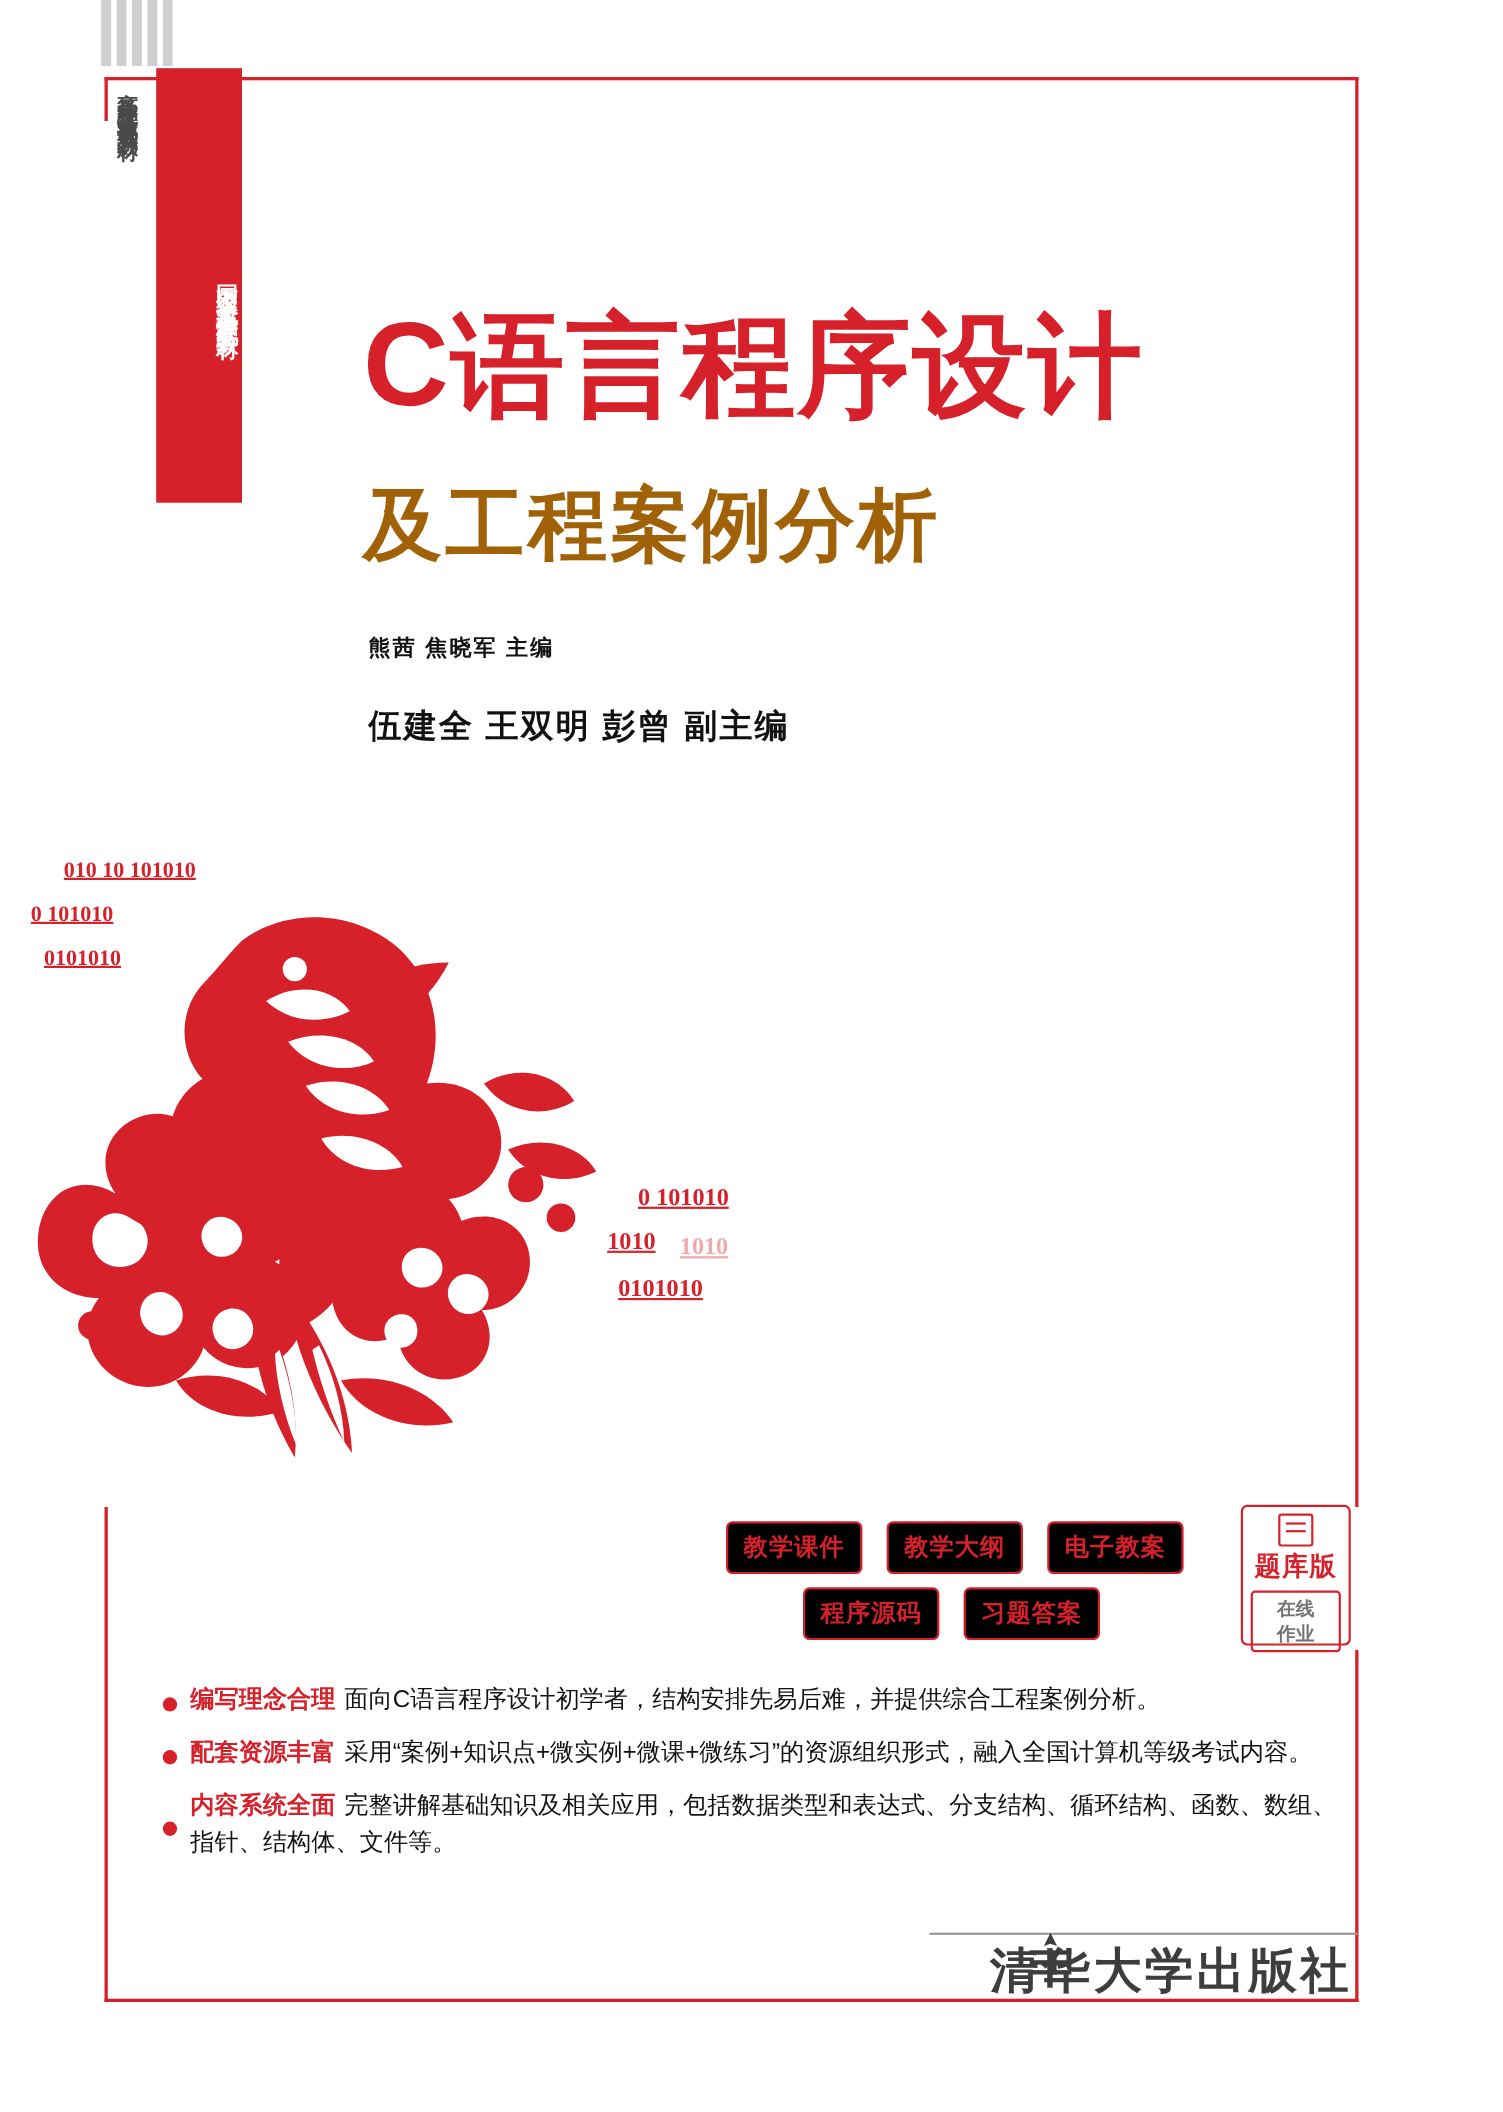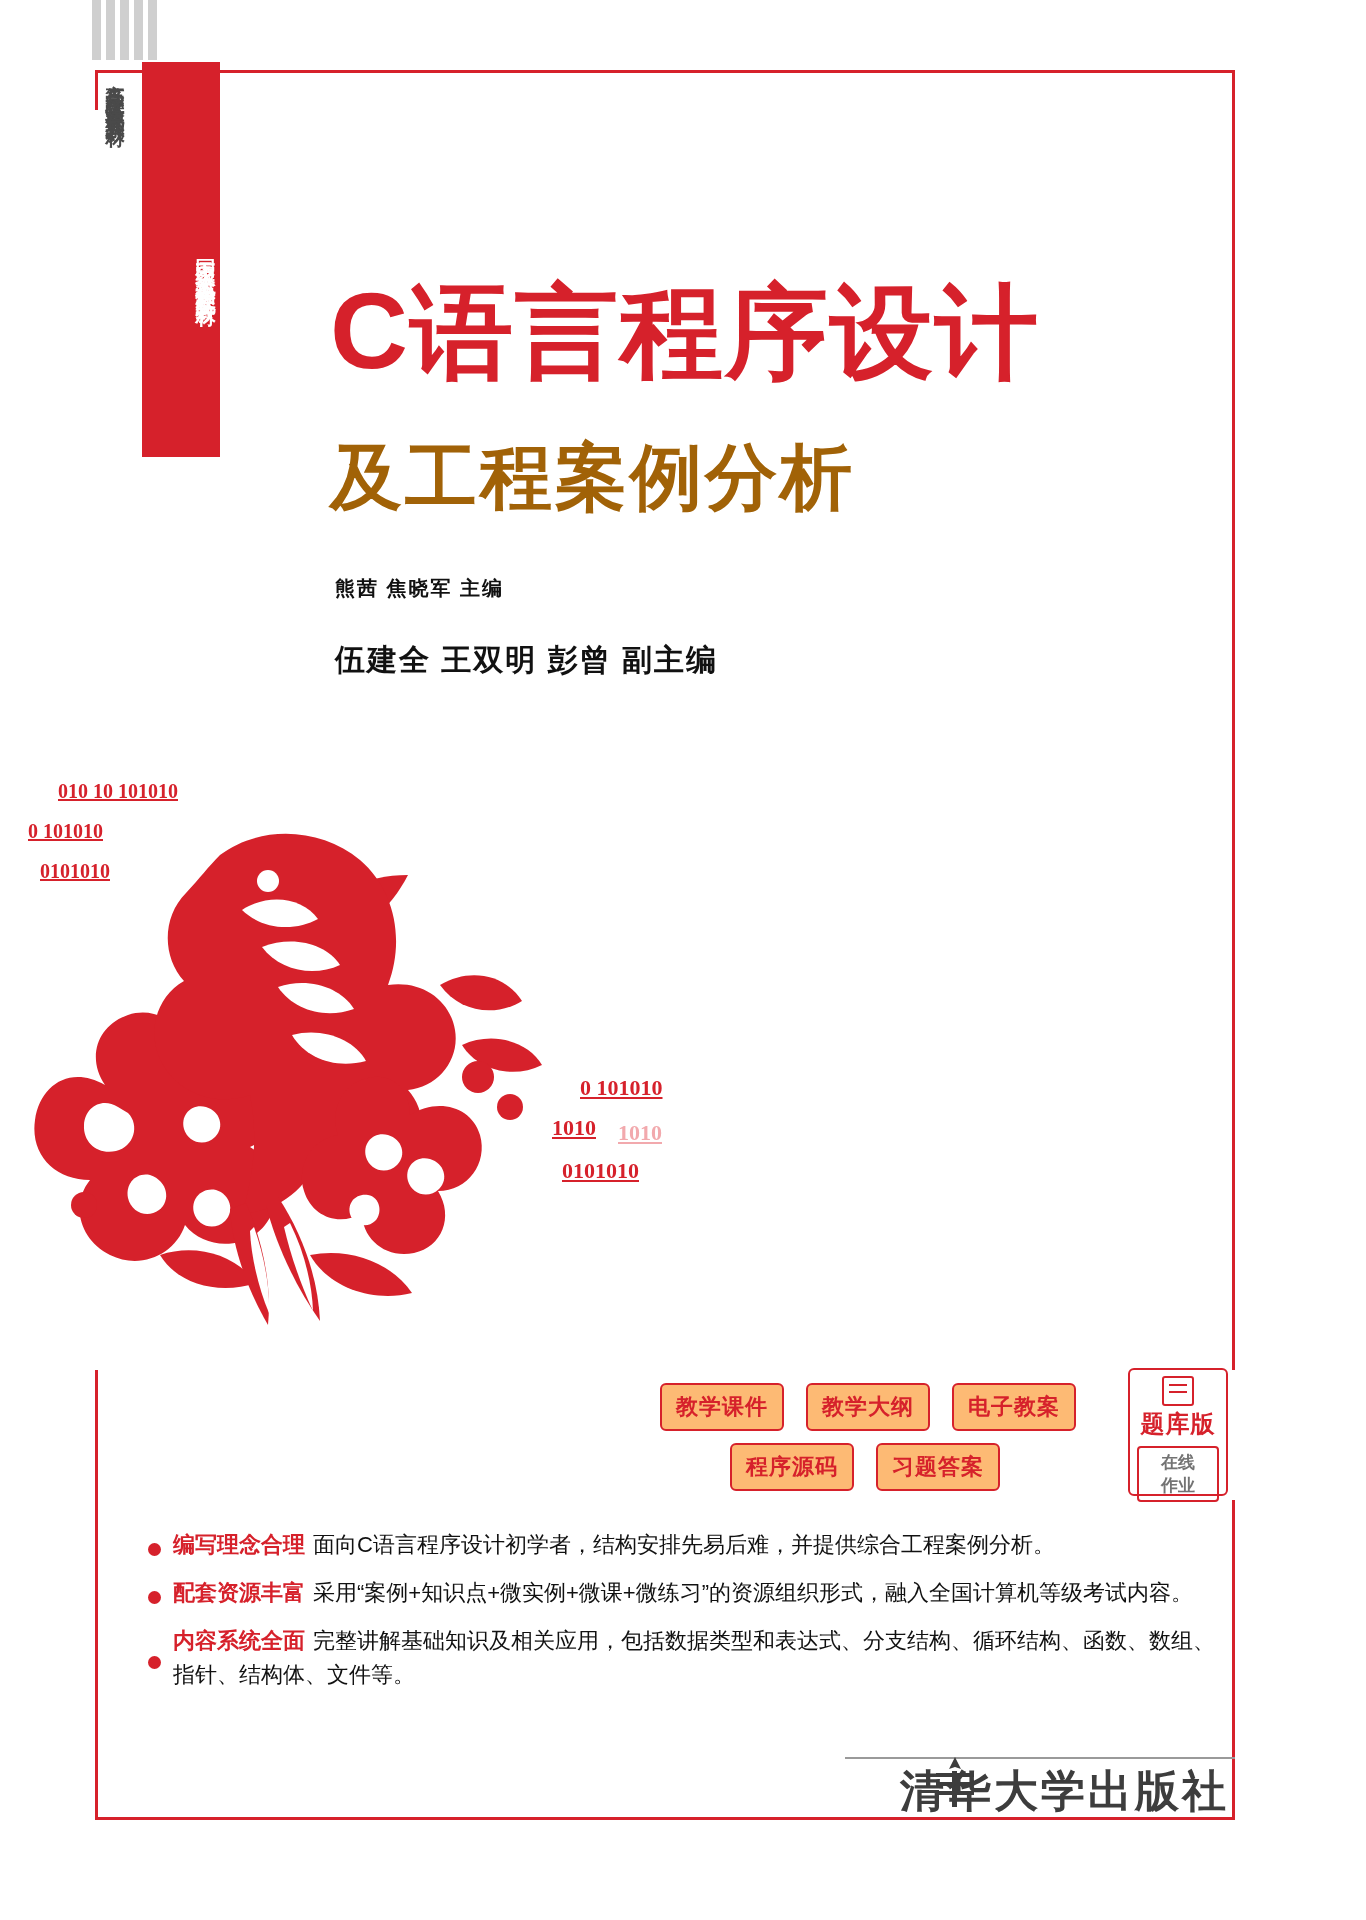--- a/index.html
+++ b/index.html
@@ -197,21 +197,21 @@
   }
   .res-row-1 { left: 660px; top: 1383px; }
   .res-row-2 { left: 730px; top: 1443px; justify-content: center; }
   .res-btn {
     border: 2px solid #d6212b;
     border-radius: 6px;
     color: #d6212b;
     font-size: 22px;
     font-weight: bold;
     padding: 7px 14px;
-    background: #fdba74;
+    background: #000000;
     letter-spacing: 1px;
     white-space: nowrap;
   }
   .tiku-box {
     position: absolute;
     left: 1128px;
     top: 1368px;
     width: 100px;
     height: 128px;
     border: 2px solid #d6212b;

